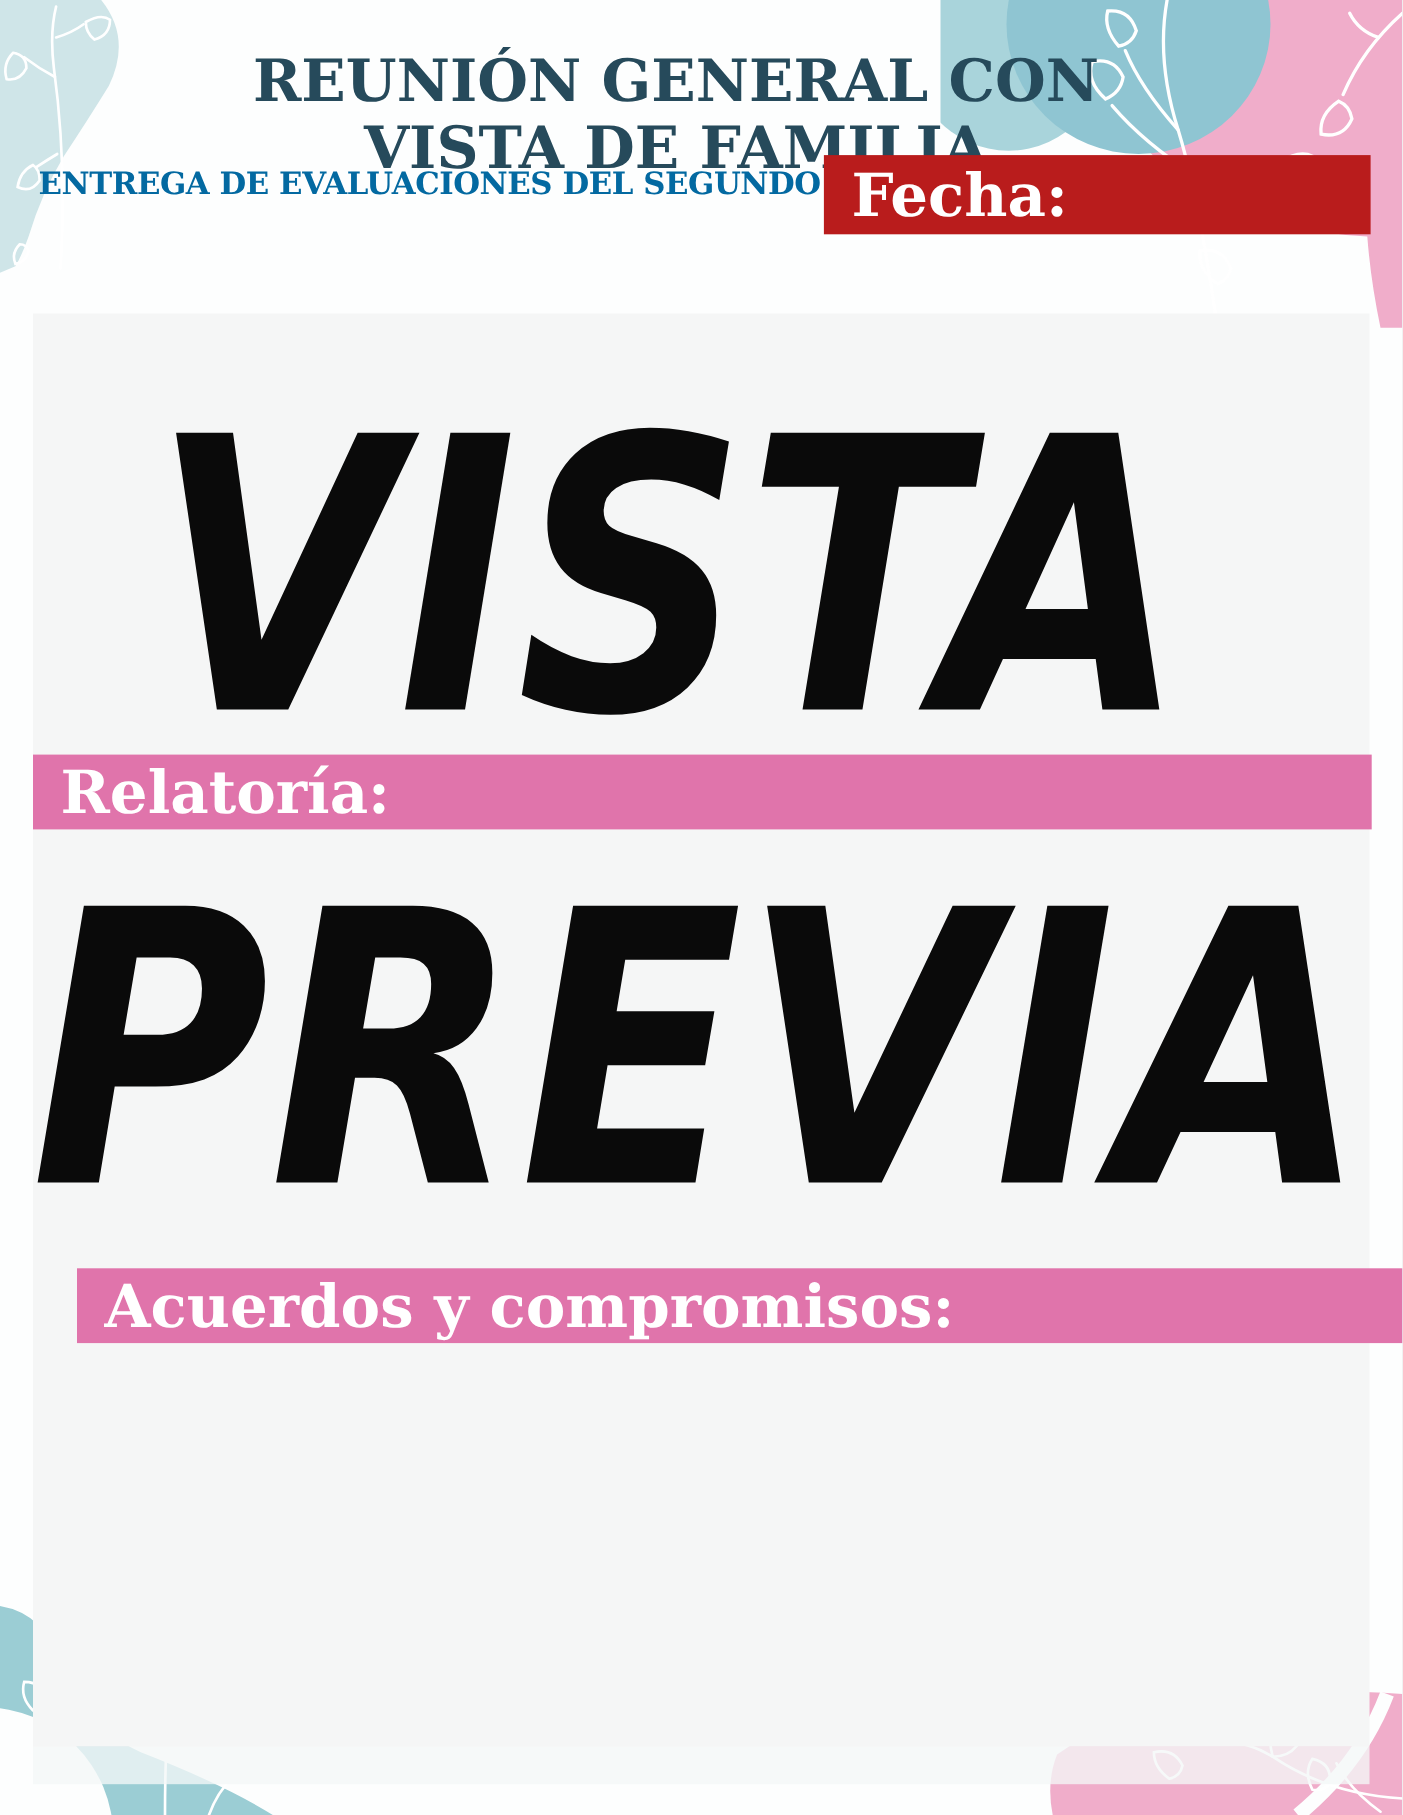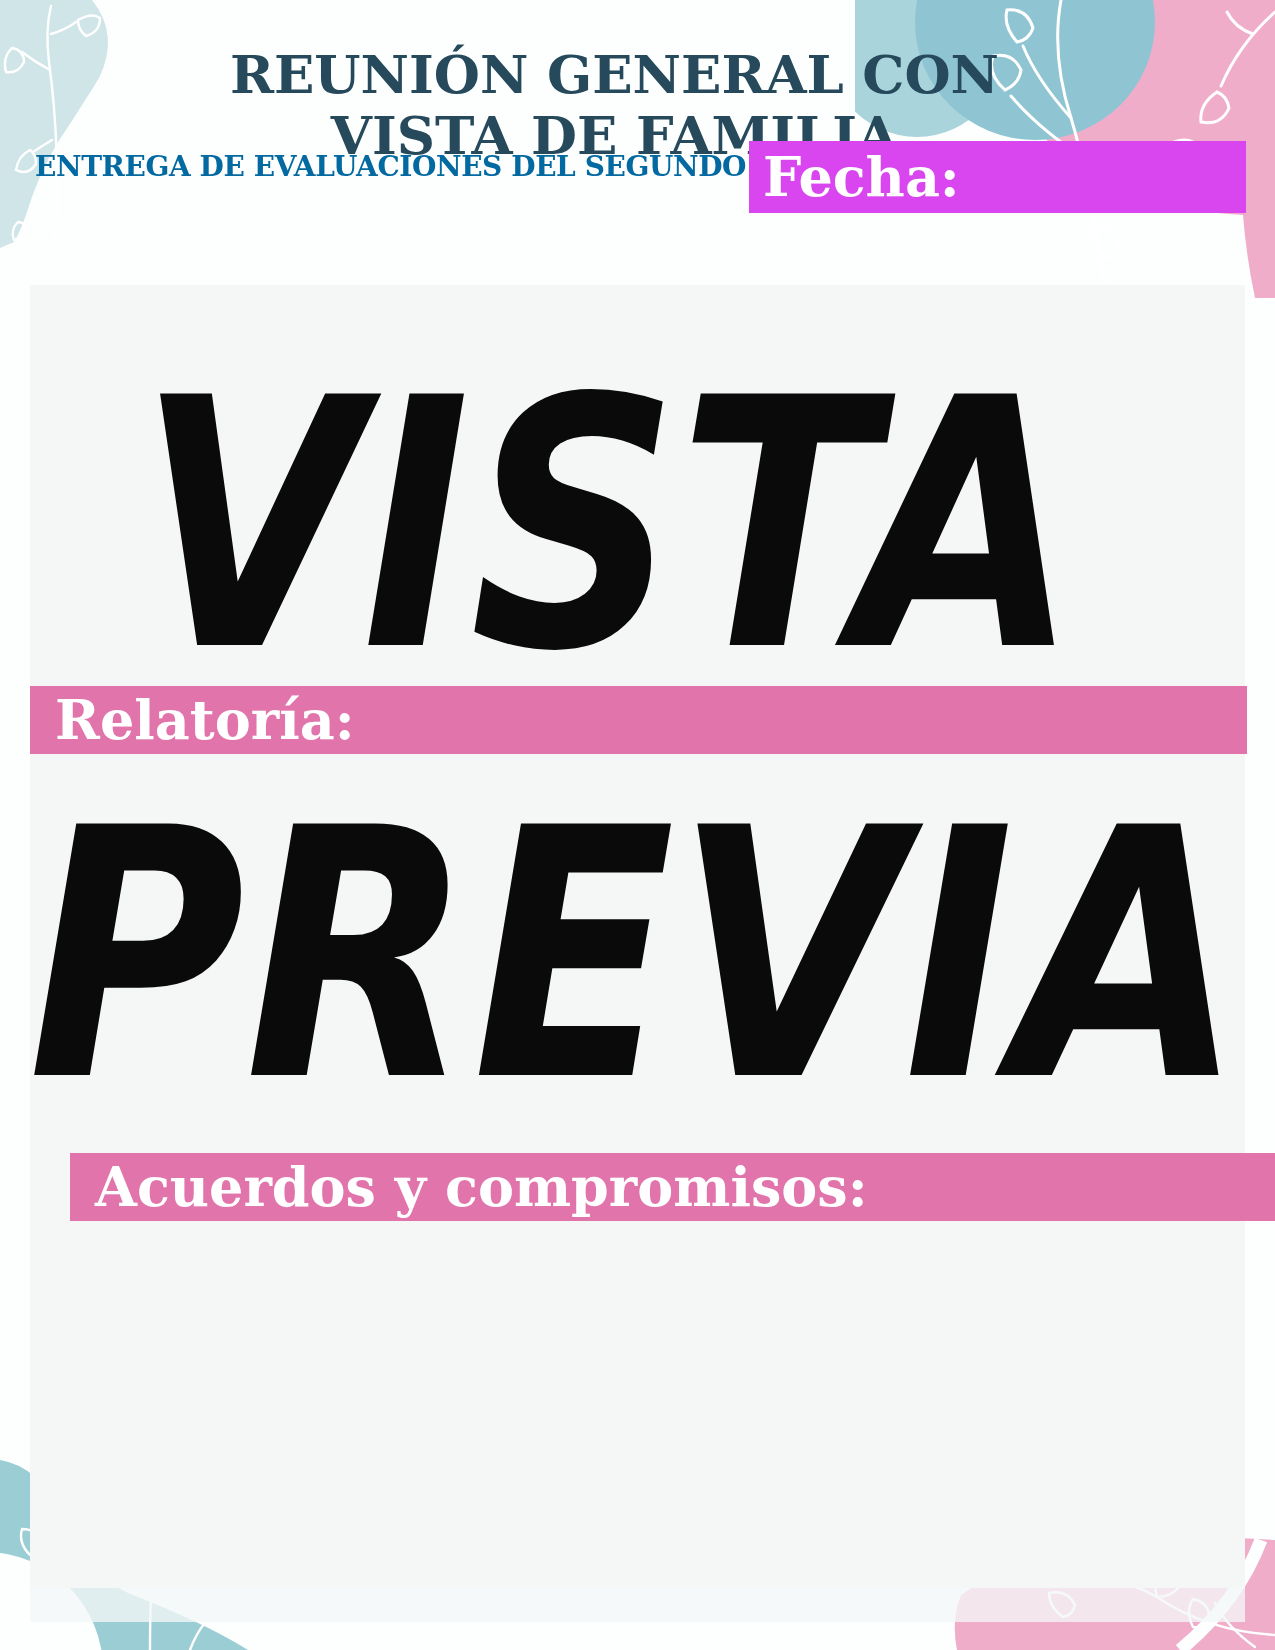--- a/index.html
+++ b/index.html
@@ -28,22 +28,22 @@
     letter-spacing:0px;
   }
   .title span{display:block;padding-left:39px;}
   .subtitle{
     position:absolute;left:35px;top:150px;width:700px;
     color:#0369a1;font-weight:bold;
     font-size:28px;letter-spacing:-0.4px;white-space:nowrap;
   }
   .fecha-box{
     position:absolute;left:749px;top:141px;width:497px;height:72px;
-    background:#d946ef;display:flex;align-items:center;
-    padding-left:14px;box-sizing:border-box;
+    background:#b91c1c;display:flex;align-items:center;
+    padding-left:25px;box-sizing:border-box;
   }
   .fecha-box .label{
     color:#ffffff;font-weight:bold;font-size:54px;line-height:72px;
   }
   .date-blank{flex:1;height:100%;}
   .bar{
     position:absolute;left:30px;width:1217px;height:68px;
     background:#e074ab;display:flex;align-items:center;
     padding-left:25px;box-sizing:border-box;
   }

